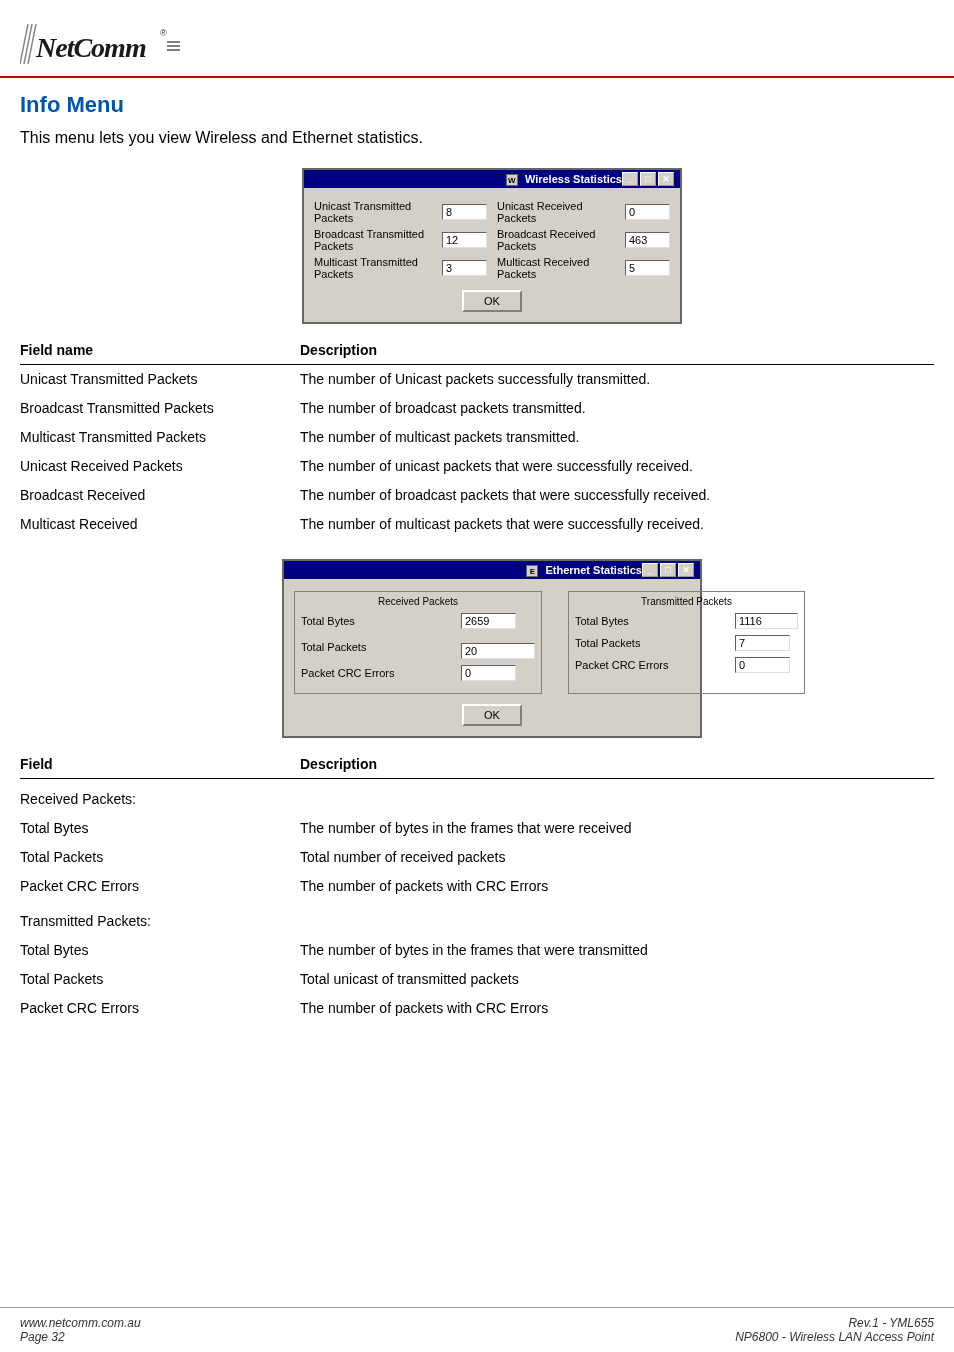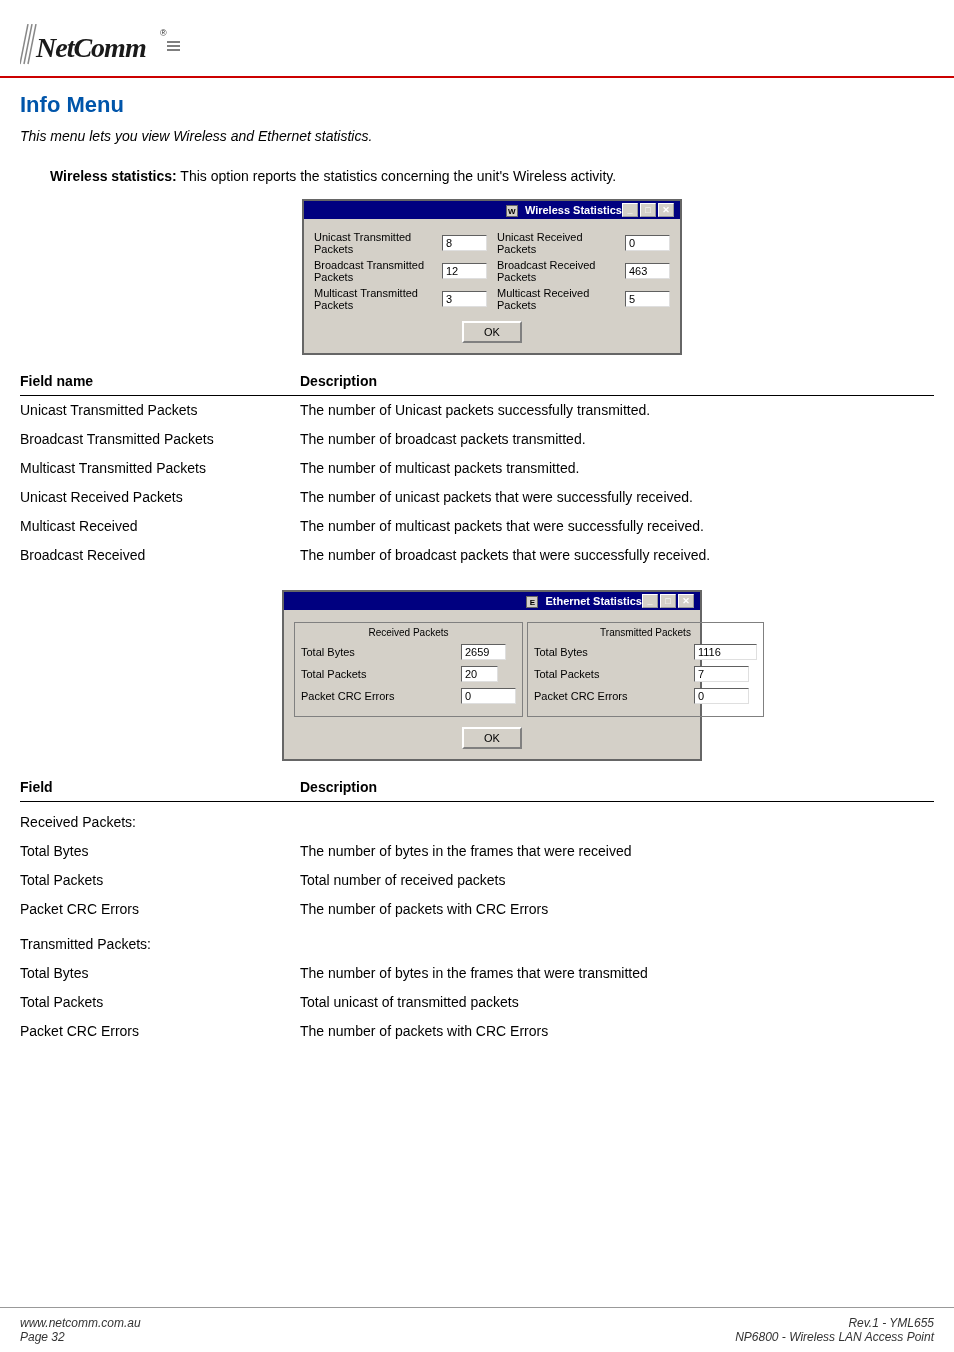--- a/index.html
+++ b/index.html
@@ -33,23 +33,22 @@
       padding: 14px 20px 8px 20px;
     }
 
     
     .content {
       padding: 0 20px;
     }
 
     .intro-text {
       margin-bottom: 18px;
-      font-size: 14px;
+      font-size: 16px;
       line-height: 1.5;
-      font-style: italic;
     }
 
     
     .indented-section {
       margin-left: 30px;
       margin-bottom: 18px;
     }
 
     .section-heading {
       font-size: 14px;
@@ -158,21 +157,21 @@
       border-bottom-color: #808080;
       padding: 3px 20px;
       font-size: 11px;
       cursor: pointer;
       font-family: Arial, sans-serif;
     }
 
     
     .dialog-groups {
       display: flex;
-      gap: 4px;
+      gap: 26px;
     }
 
     
     .field-table {
       width: 100%;
       border-collapse: collapse;
       margin-bottom: 20px;
     }
 
     .field-table th {
@@ -258,23 +257,20 @@
   </div>
 </div>
 
 <div class="page-title">Info Menu</div>
 
 <div class="content">
 
   <p class="intro-text">This menu lets you view Wireless and Ethernet statistics.</p>
 
   <div class="indented-section">
-    <p class="section-heading">
-      <span class="bold-label">Wireless statistics:</span><span> This option reports the statistics concerning the unit's Wireless activity.</span>
-    </p>
 
     <div class="dialog-wrapper">
       <div class="dialog-box">
         <div class="dialog-titlebar">
           <div>
             <span class="titlebar-icon">W</span>
             <span>Wireless Statistics</span>
           </div>
           <div class="titlebar-controls">
             <div class="titlebar-btn">_</div>
@@ -343,26 +339,26 @@
         </tr>
         <tr>
           <td>Multicast Transmitted Packets</td>
           <td>The number of multicast packets transmitted.</td>
         </tr>
         <tr>
           <td>Unicast Received Packets</td>
           <td>The number of unicast packets that were successfully received.</td>
         </tr>
         <tr>
+          <td>Broadcast  Received</td>
+          <td>The number of broadcast packets that were successfully received.</td>
+        </tr>
+        <tr>
           <td>Multicast Received</td>
           <td>The number of multicast packets that were successfully received.</td>
-        </tr>
-        <tr>
-          <td>Broadcast  Received</td>
-          <td>The number of broadcast packets that were successfully received.</td>
         </tr>
       </tbody>
   </table>
 
   <div class="indented-section">
 
     <div class="dialog-wrapper">
       <div class="dialog-box" style="width:420px;">
         <div class="dialog-titlebar">
           <div>
@@ -375,25 +371,25 @@
             <div class="titlebar-btn">✕</div>
           </div>
         </div>
         <div class="dialog-body">
           <div class="dialog-groups">
 
             <div style="flex:1; border:1px solid #808080; padding:4px 6px 6px 6px;">
               <div style="font-size:10px; margin-bottom:6px; text-align:center;">Received Packets</div>
               <div class="dialog-row">
                 <span class="dialog-label">Total Bytes</span>
-                <input class="dialog-input" type="text" value="2659" readonly="" style="width: 45px;">
+                <input class="dialog-input" type="text" value="2659" readonly="" style="width: 55px;">
               </div>
               <div class="dialog-row">
                 <span class="dialog-label">Total Packets</span>
-                <input class="dialog-input" type="text" value="20" readonly="" style="width: 37px;">
+                <input class="dialog-input" type="text" value="20" readonly="" style="width: 74px; margin-top: 8px;">
               </div>
               <div class="dialog-row">
                 <span class="dialog-label">Packet CRC Errors</span>
                 <input class="dialog-input" type="text" value="0" readonly="" style="width: 55px;">
               </div>
             </div>
 
             <div style="flex:1; border:1px solid #808080; padding:4px 6px 6px 6px;">
               <div style="font-size:10px; margin-bottom:6px; text-align:center;">Transmitted Packets</div>
               <div class="dialog-row">

